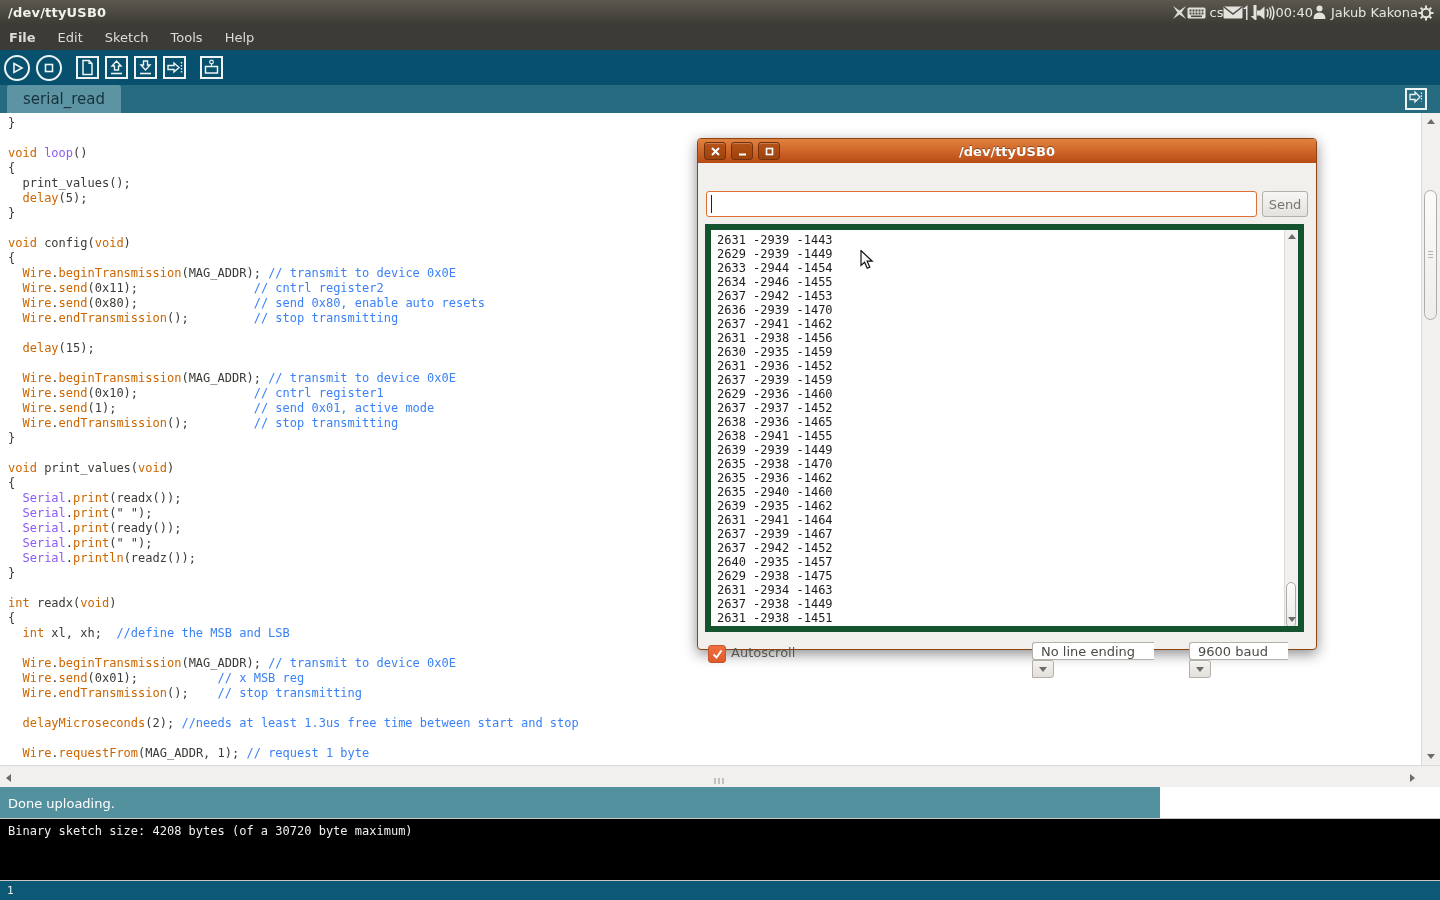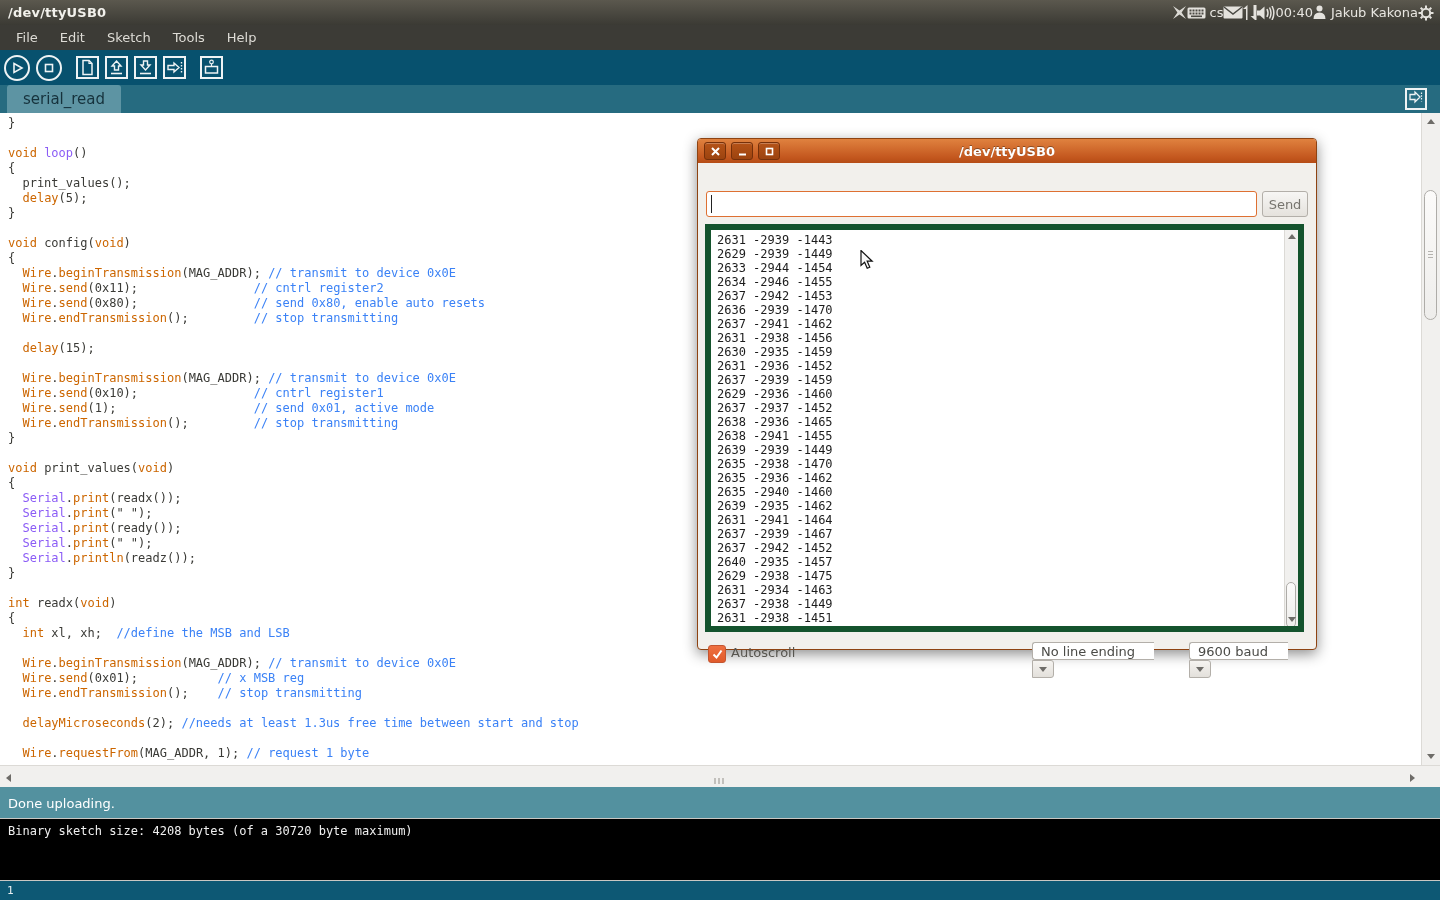--- a/index.html
+++ b/index.html
@@ -11,21 +11,21 @@
           background:linear-gradient(#5b584e,#3b3a34);display:flex;align-items:center;}
   .win-title{color:#f2f1ec;font-weight:bold;font-size:13px;padding-left:8px;letter-spacing:.2px;}
   .tray{position:absolute;right:6px;top:0;height:25px;display:flex;align-items:center;gap:0;
         color:#e8e6e1;font-size:13px;}
   .tray svg{display:block;}
 
   
   .menubar{position:absolute;left:0;top:25px;width:1440px;height:25px;background:#3c3b36;
            display:flex;align-items:center;color:#dedcd6;font-size:13px;}
   .menu-item{padding:0 11px;height:25px;line-height:25px;cursor:default;}
-  .menu-item:first-child{margin-left:12px;padding-left:4px;}
+  .menu-item:first-child{margin-left:5px;padding-left:4px;font-weight:bold;}
 
   
   .toolbar{position:absolute;left:0;top:50px;width:1440px;height:35px;background:#07516e;
            display:flex;align-items:center;gap:6px;padding-left:4px;box-sizing:border-box;}
   .tbtn{display:flex;align-items:center;justify-content:center;}
   .tbtn.round{width:26px;height:26px;border:2px solid #eef3f4;border-radius:50%;box-sizing:border-box;}
   .tbtn.square{width:23px;height:23px;border:2px solid #eef3f4;box-sizing:border-box;}
   .tbtn.gap{margin-left:8px;}
   .tbtn svg{display:block;}
 
@@ -59,21 +59,21 @@
   .hscroll{position:absolute;left:0;top:765px;width:1440px;height:22px;background:#f1f0ee;
            border-top:1px solid #dcdad6;box-sizing:border-box;}
   .arr.left{left:6px;top:8px;border-top:4px solid transparent;border-bottom:4px solid transparent;
           border-right:5px solid #6e6c68;}
   .arr.right{right:25px;top:8px;border-top:4px solid transparent;border-bottom:4px solid transparent;
           border-left:5px solid #6e6c68;}
   .hgrip{position:absolute;left:714px;top:12px;width:2px;height:6px;background:#c2c0bc;
          box-shadow:4px 0 0 #c2c0bc,8px 0 0 #c2c0bc;}
 
   
-  .statusbar{position:absolute;left:0;top:787px;width:1440px;height:31px;background:#53919f;
+  .statusbar{position:absolute;left:0;top:787px;width:1160px;height:31px;background:#53919f;
              color:#ffffff;font-size:13px;}
   .statusbar span{position:absolute;left:8px;top:9px;}
   .console{position:absolute;left:0;top:818px;width:1440px;height:63px;background:#000000;
            border-top:1px solid #c9c7c3;border-bottom:1px solid #c9c7c3;box-sizing:border-box;}
   .console pre{margin:0;padding:5px 0 0 8px;font-family:"DejaVu Sans Mono",monospace;
                font-size:12px;color:#efefef;}
   .footer{position:absolute;left:0;top:881px;width:1440px;height:19px;background:#0d5874;
           color:#e8eef0;font-family:"DejaVu Sans Mono",monospace;font-size:11px;}
   .footer span{position:absolute;left:7px;top:3px;}
 

